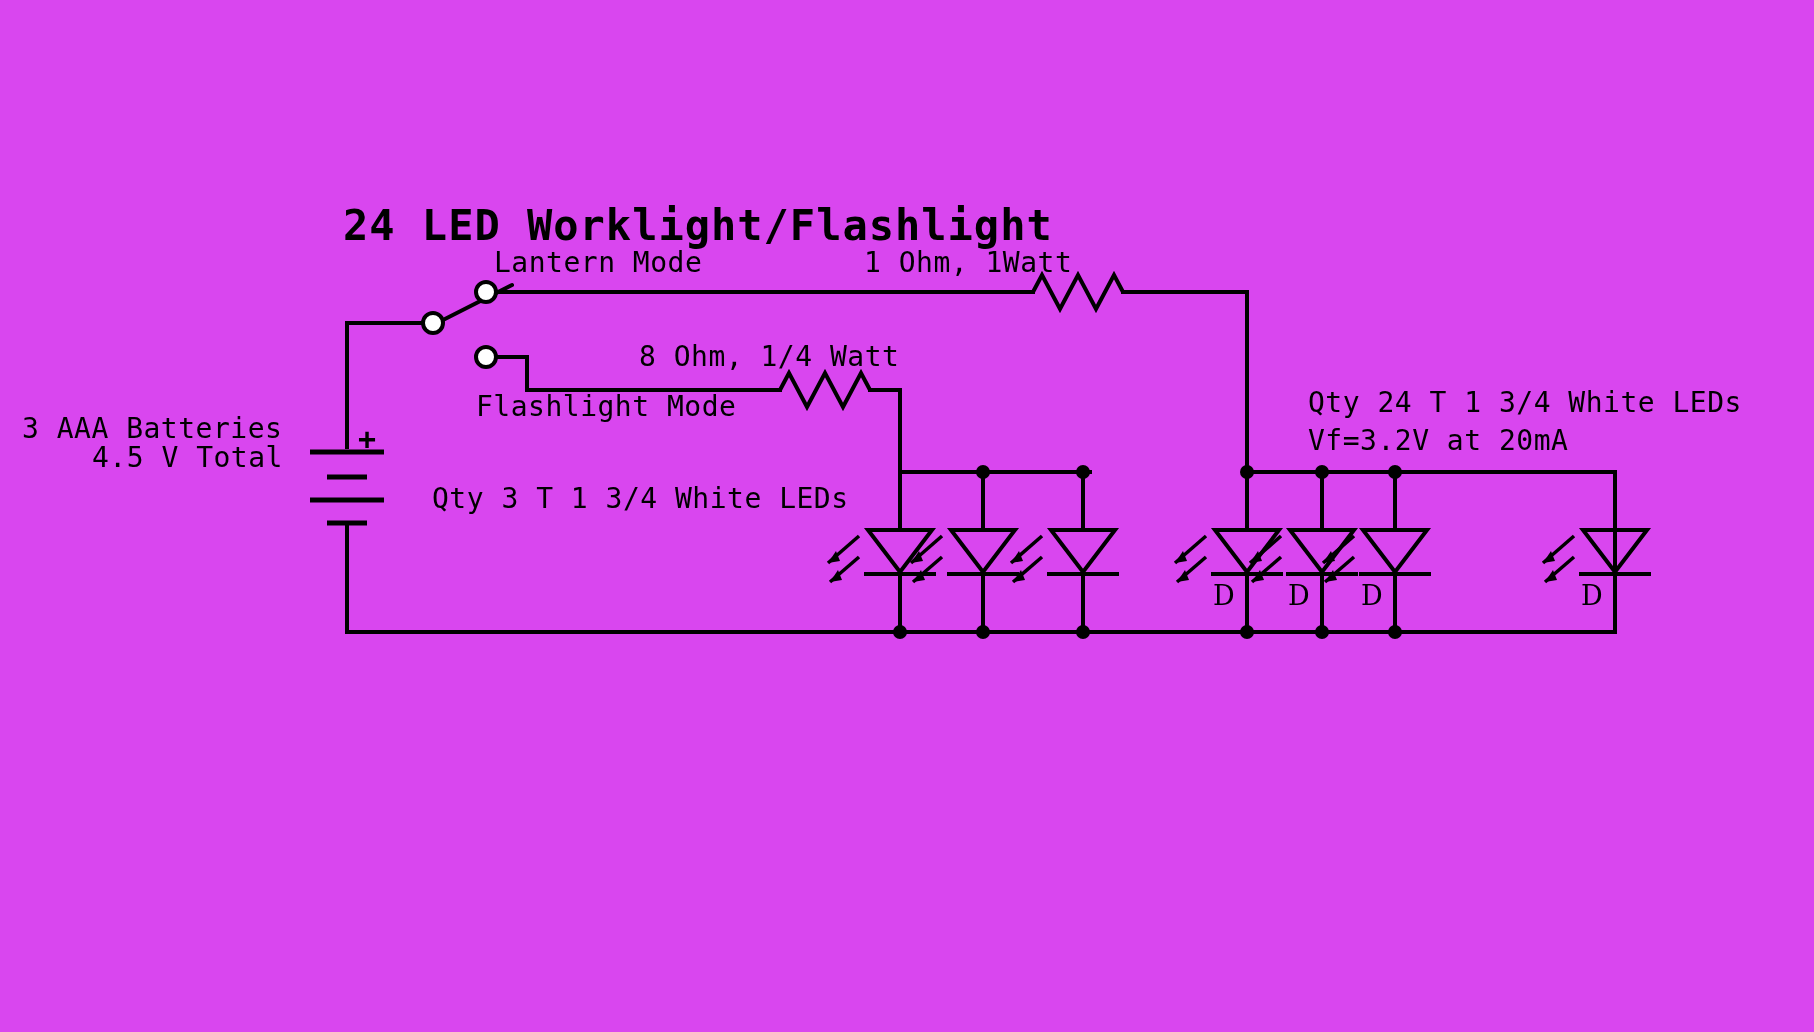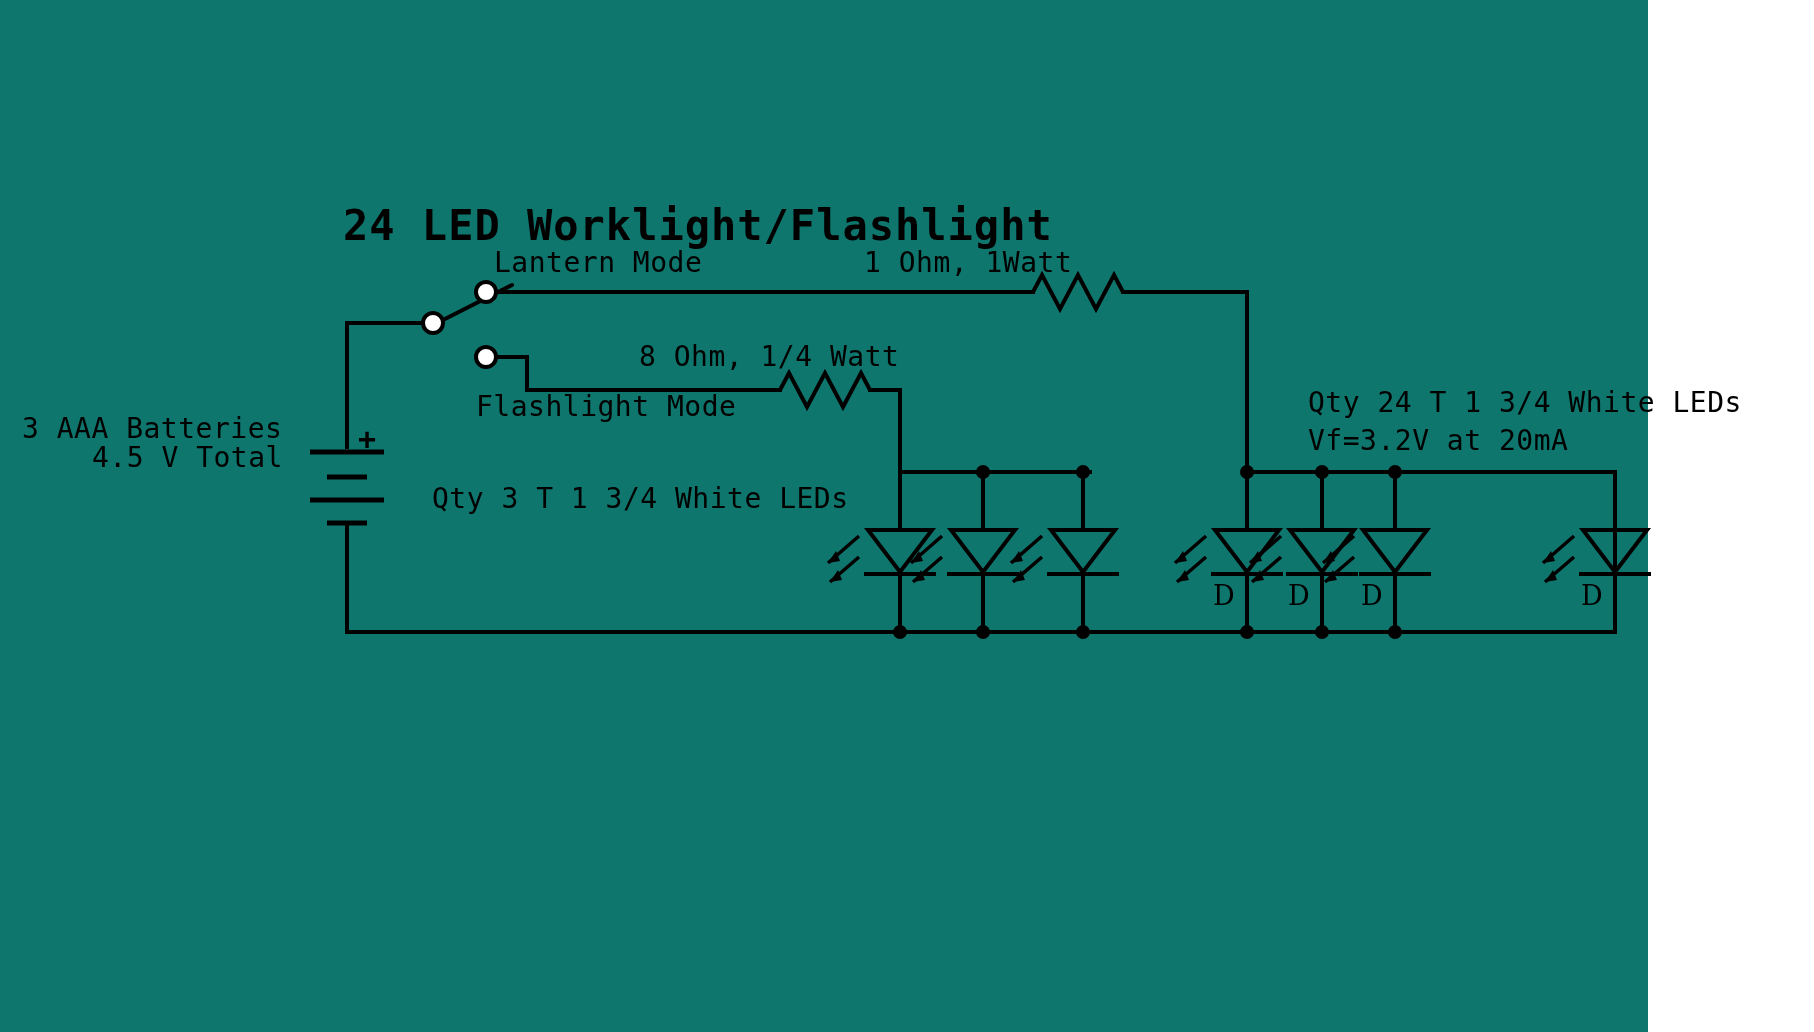--- a/index.html
+++ b/index.html
@@ -9,23 +9,23 @@
     background: #ffffff;
   }
   body {
     width: 1814px;
     height: 1032px;
     font-family: "DejaVu Sans Mono", monospace;
     overflow: hidden;
   }
   #stage {
     position: relative;
-    width: 1648px;
+    width: 1814px;
     height: 1032px;
-    background: #0f766e;
+    background: #d946ef;
   }
   #schematic {
     position: absolute;
     left: 0;
     top: 0;
     width: 1814px;
     height: 1032px;
   }
   .wire {
     stroke: #000000;

